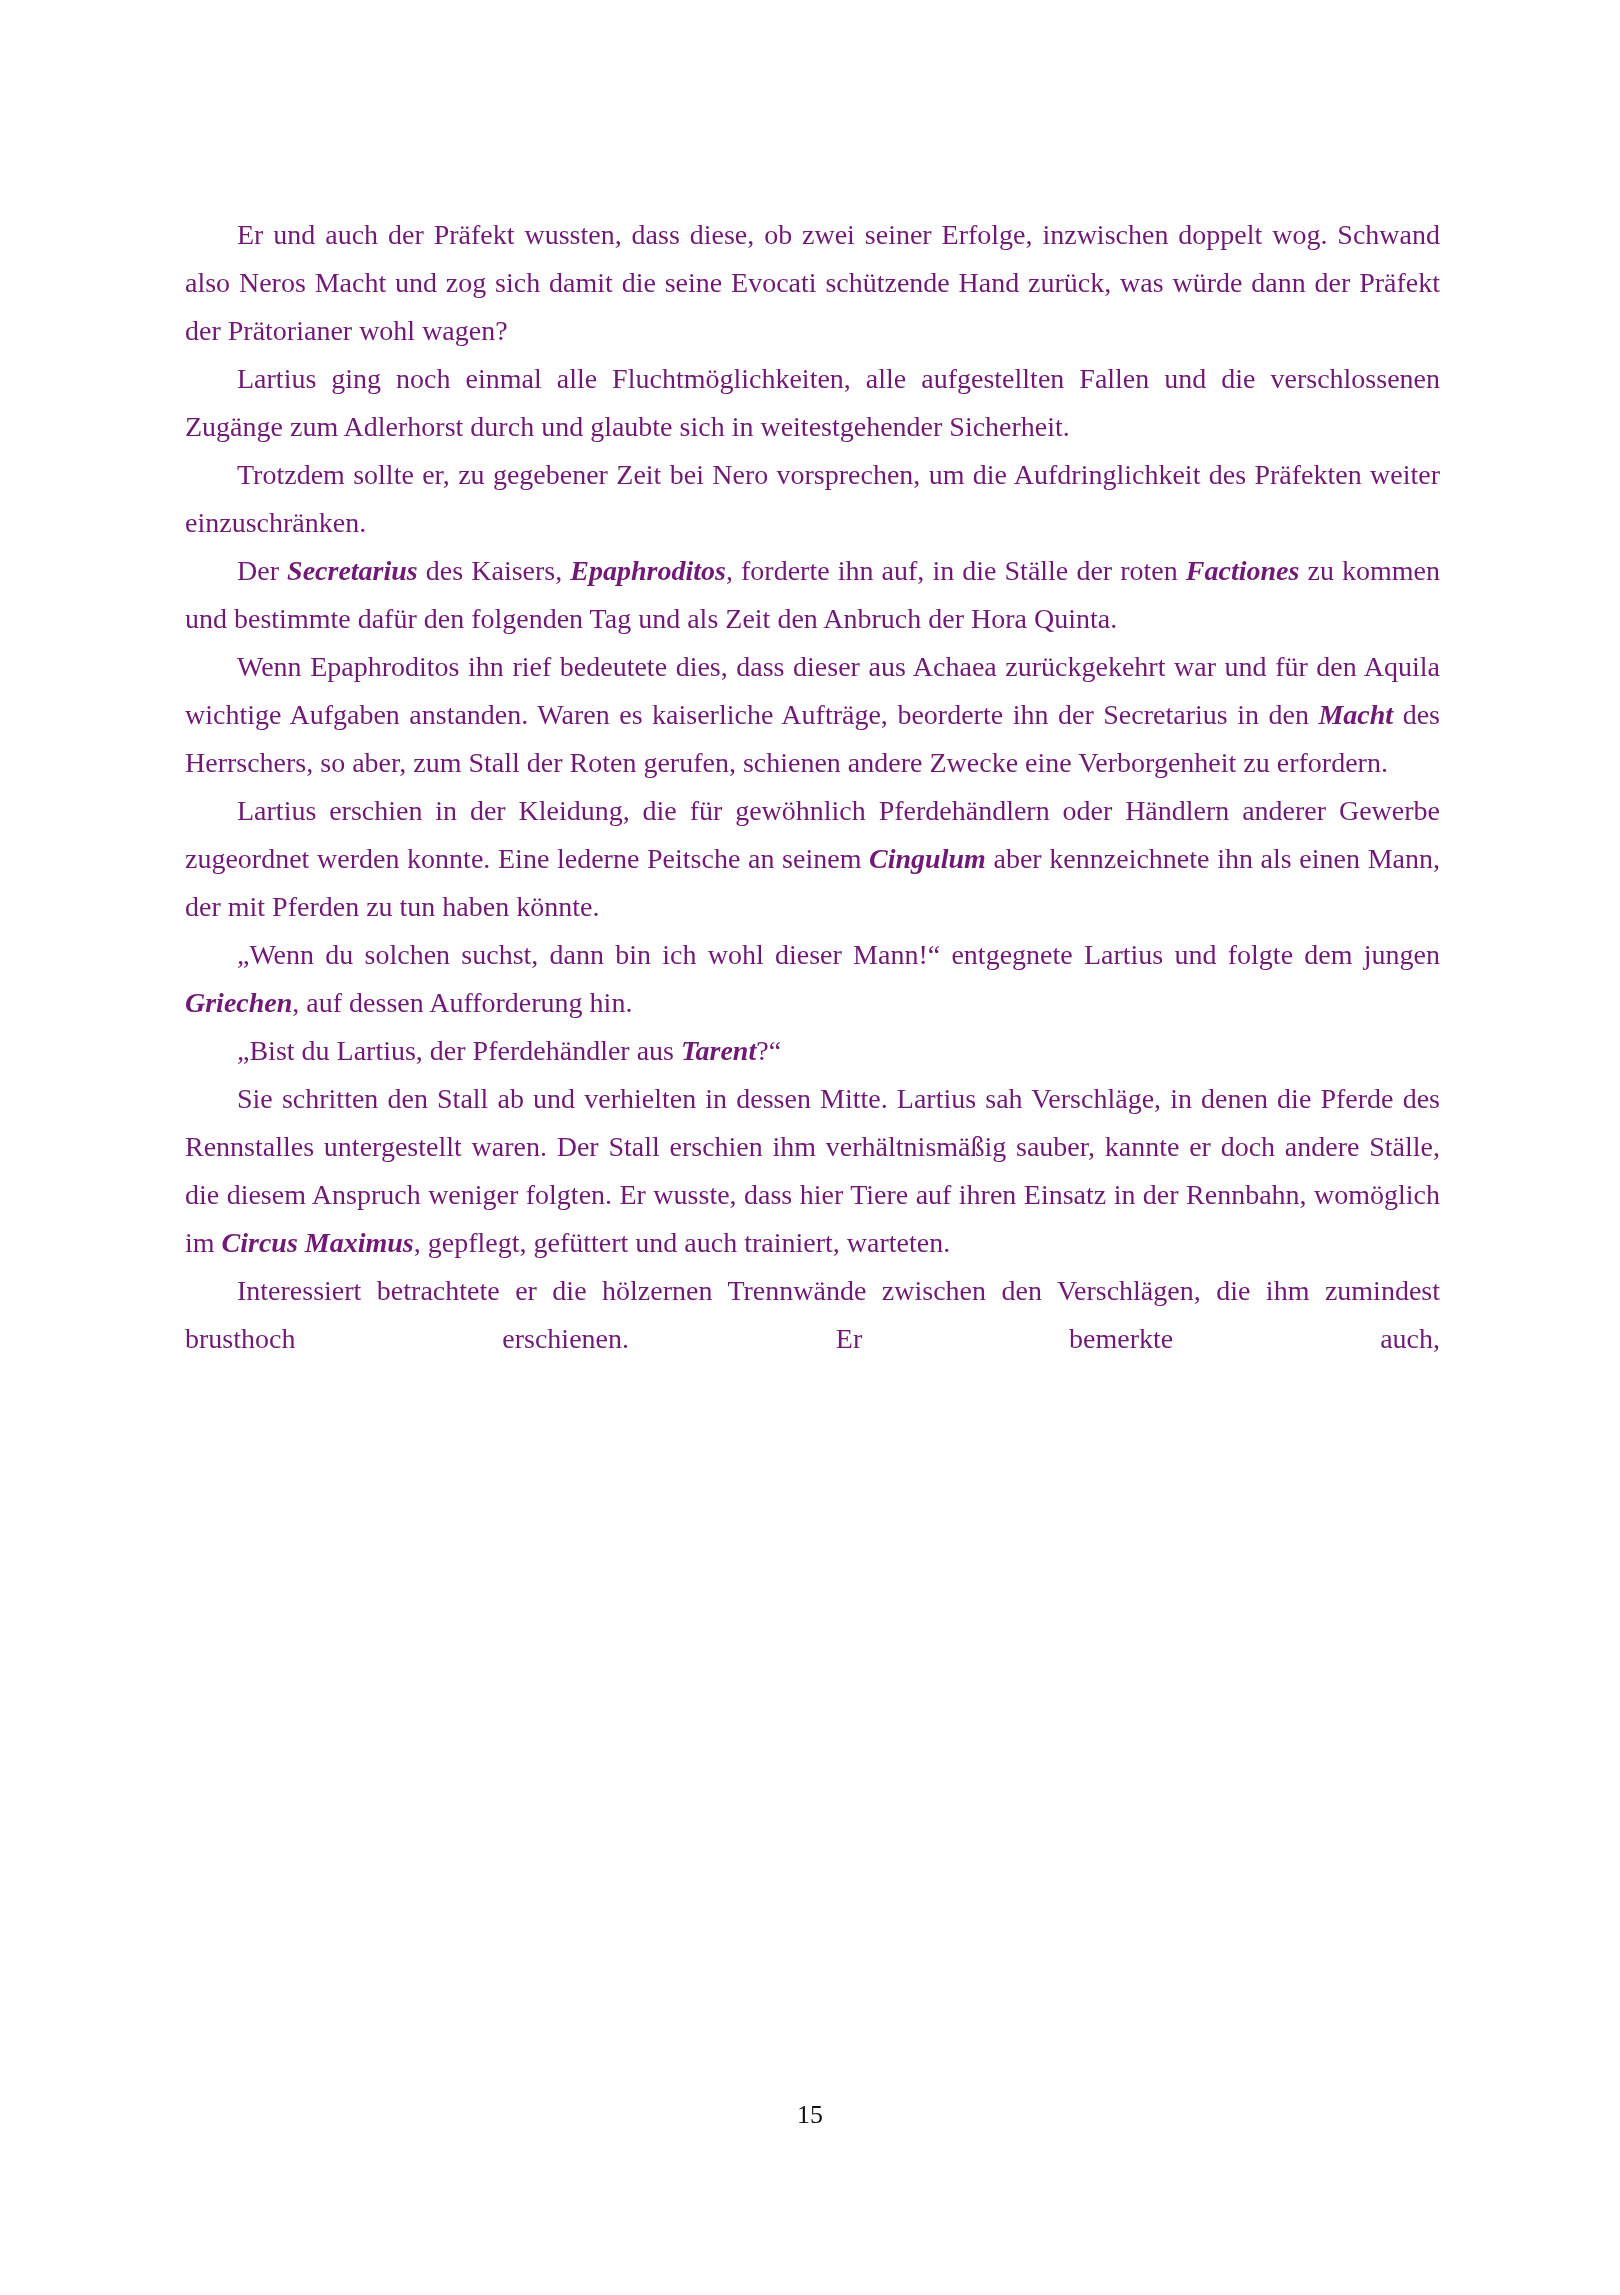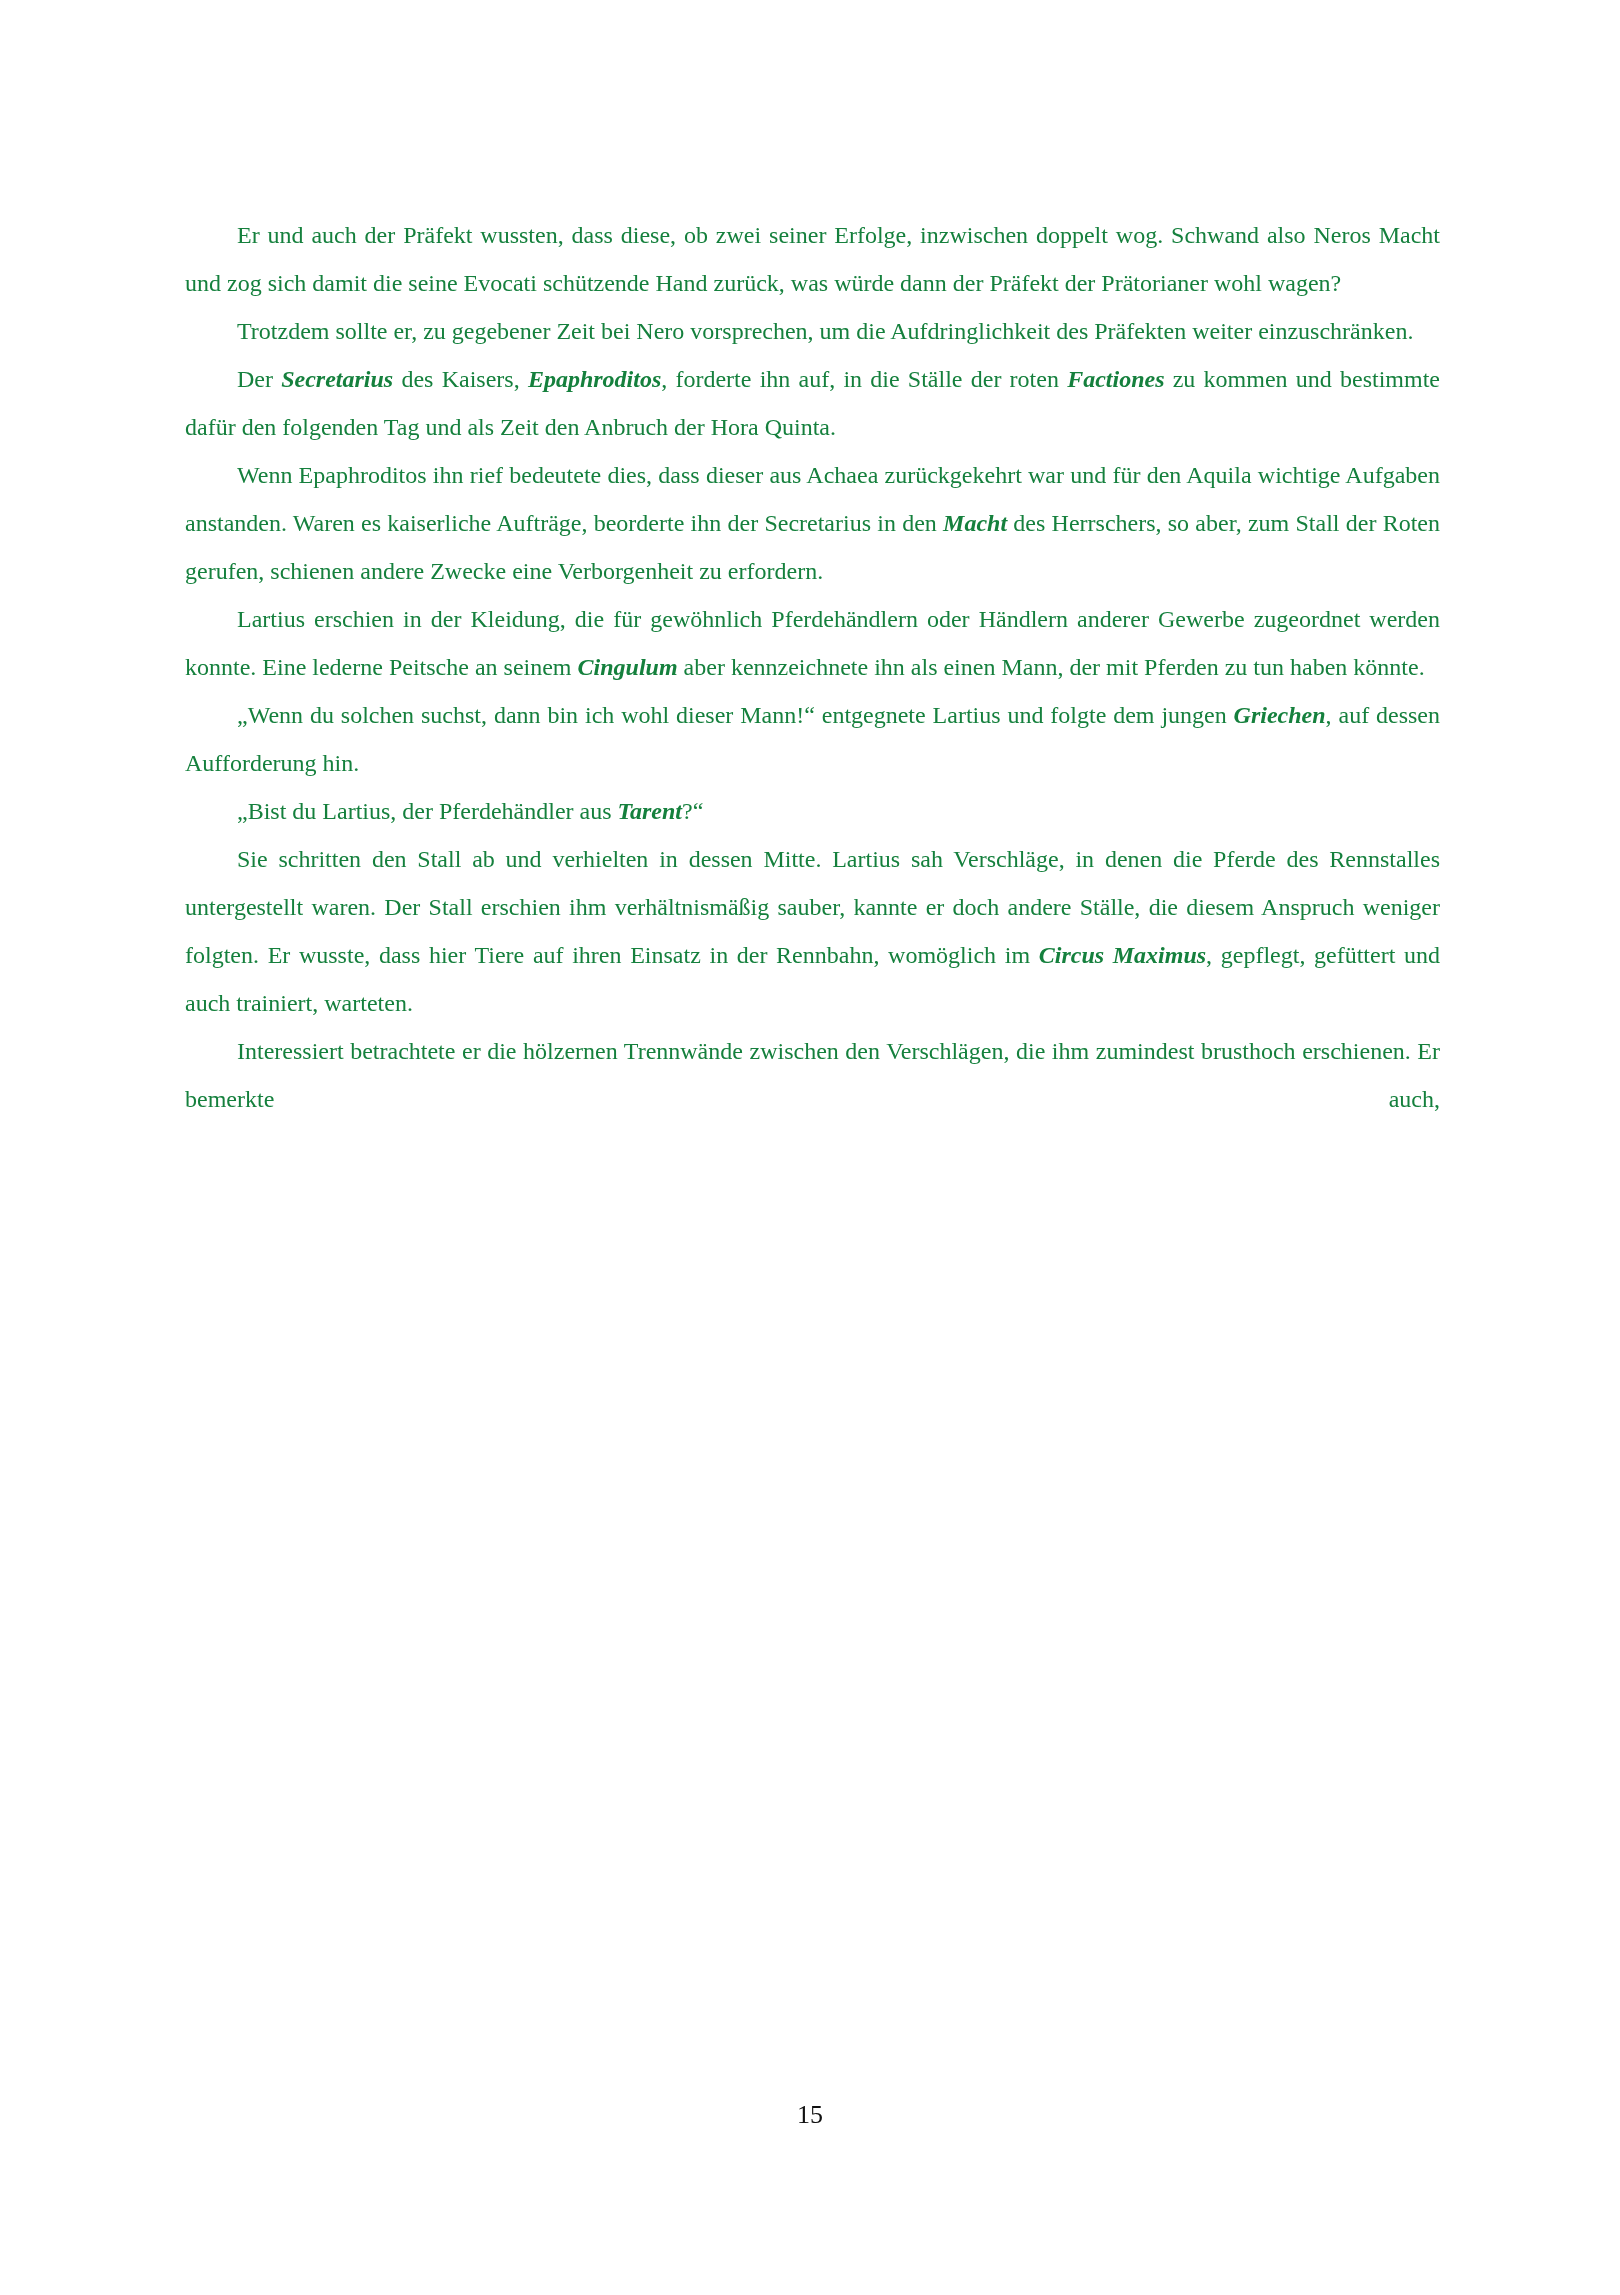--- a/index.html
+++ b/index.html
@@ -3,23 +3,23 @@
 <meta charset="utf-8">
 <style>
   html, body { margin: 0; padding: 0; background: #ffffff; }
   body { width: 1620px; height: 2295px; position: relative; overflow: hidden; }
   .page {
     position: absolute;
     left: 185px;
     top: 211px;
     width: 1255px;
     font-family: "Liberation Serif", "DejaVu Serif", serif;
-    font-size: 24px;
+    font-size: 28px;
     line-height: 48px;
-    color: #15803d;
+    color: #701a75;
     text-align: justify;
     hyphens: none;
   }
   .para { margin: 0; text-indent: 52px; }
   .para em { font-style: italic; font-weight: bold; }
   .pagenum {
     position: absolute;
     left: 0; right: 0;
     top: 2100px;
     text-align: center;
@@ -27,20 +27,23 @@
     font-size: 26px;
     color: #111111;
   }
 </style>
 </head>
 <body>
 
 <div class="page">
   <p class="para">
     <span>Er und auch der Präfekt wussten, dass diese, ob zwei seiner Erfolge, inzwischen doppelt wog. Schwand also Neros Macht und zog sich damit die seine Evocati schützende Hand zurück, was würde dann der Präfekt der Prätorianer wohl wagen?</span>
+  </p>
+  <p class="para">
+    <span>Lartius ging noch einmal alle Fluchtmöglichkeiten, alle aufgestellten Fallen und die verschlossenen Zugänge zum Adlerhorst durch und glaubte sich in weitestgehender Sicherheit.</span>
   </p>
   <p class="para">
     <span>Trotzdem sollte er, zu gegebener Zeit bei Nero vorsprechen, um die Aufdringlichkeit des Präfekten weiter einzuschränken.</span>
   </p>
   <p class="para">
     <span>Der </span><em>Secretarius</em><span> des Kaisers, </span><em>Epaphroditos</em><span>, forderte ihn auf, in die Ställe der roten </span><em>Factiones</em><span> zu kommen und bestimmte dafür den folgenden Tag und als Zeit den Anbruch der Hora Quinta.</span>
   </p>
   <p class="para">
     <span>Wenn Epaphroditos ihn rief bedeutete dies, dass dieser aus Achaea zurückgekehrt war und für den Aquila wichtige Aufgaben anstanden. Waren es kaiserliche Aufträge, beorderte ihn der Secretarius in den </span><em>Macht</em><span> des Herrschers, so aber, zum Stall der Roten gerufen, schienen andere Zwecke eine Verborgenheit zu erfordern.</span>
   </p>

